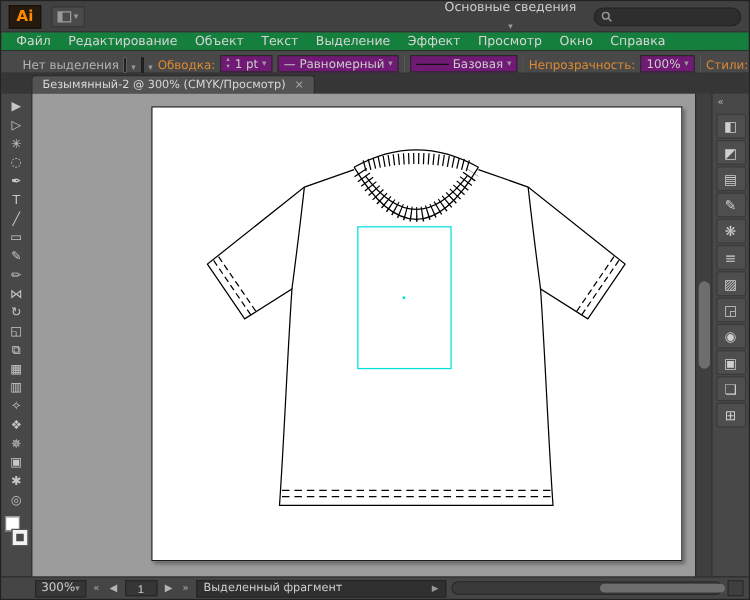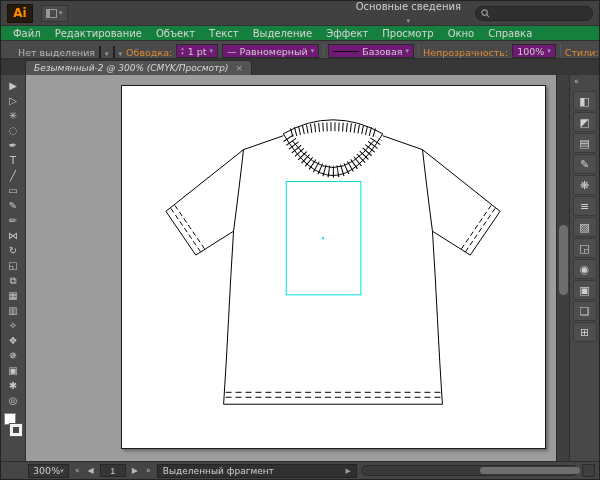--- a/index.html
+++ b/index.html
@@ -28,21 +28,21 @@
   .ctl-link { color:#dd8a33; }
   .swatch { width:12px; height:12px; border:1px solid #202020; display:inline-block; }
   .swatch.fill { background:#fff; }
   .swatch.stroke { background:#111; box-shadow:inset 0 0 0 3px #111, inset 0 0 0 4px #777; }
   .dd { background:#701a75; border:1px solid #2a2a2a; height:14px; display:inline-flex; align-items:center; gap:3px; padding:0 4px; color:#ccc; }
   .spin { display:inline-flex; flex-direction:column; font-size:5px; line-height:5px; color:#aaa; margin-right:1px; }
   .brushline { width:26px; height:1px; background:#101010; }
   .vdiv { width:1px; height:14px; background:#373737; border-right:1px solid #585858; }
 
   
-  .tabbar { height:16px; background:#363636; display:flex; align-items:flex-end; padding-left:24px; flex:0 0 auto;font-style:italic; }
+  .tabbar { height:16px; background:#363636; display:flex; align-items:flex-end; padding-left:24px; flex:0 0 auto; }
   .doc-tab { background:#535353; border:1px solid #2c2c2c; border-bottom:none; height:15px; display:flex; align-items:center; gap:7px; padding:0 8px; font-size:9px; color:#d8d8d8; border-radius:3px 3px 0 0; }
   .doc-tab .close { color:#a9a9a9; font-size:9px; }
 
   
   .main { flex:1; display:flex; min-height:0; }
   .toolbar { width:25px; background:#484848; border-right:1px solid #2e2e2e; display:flex; flex-direction:column; align-items:center; padding-top:3px; flex:0 0 auto; }
   .tool { width:21px; height:15px; font-size:10px; color:#c6c6c6; display:flex; align-items:center; justify-content:center; cursor:default; }
   .fillstroke { position:relative; width:22px; height:34px; margin-top:4px; }
   .fs-fill { position:absolute; left:2px; top:1px; width:12px; height:12px; background:#fff; border:1px solid #888; }
   .fs-stroke { position:absolute; left:8px; top:12px; width:12px; height:12px; border:3px solid #f2f2f2; outline:1px solid #555; }

